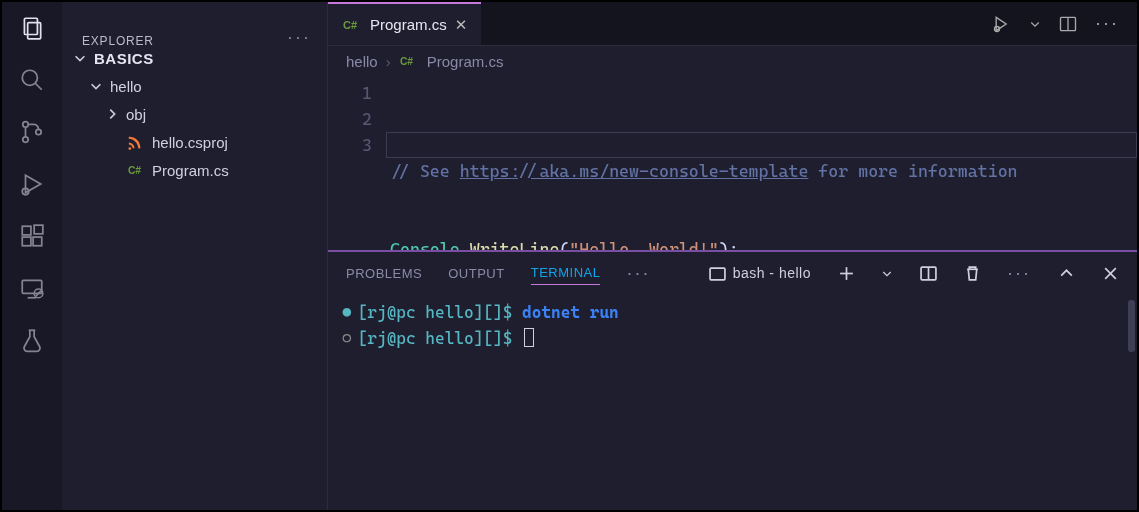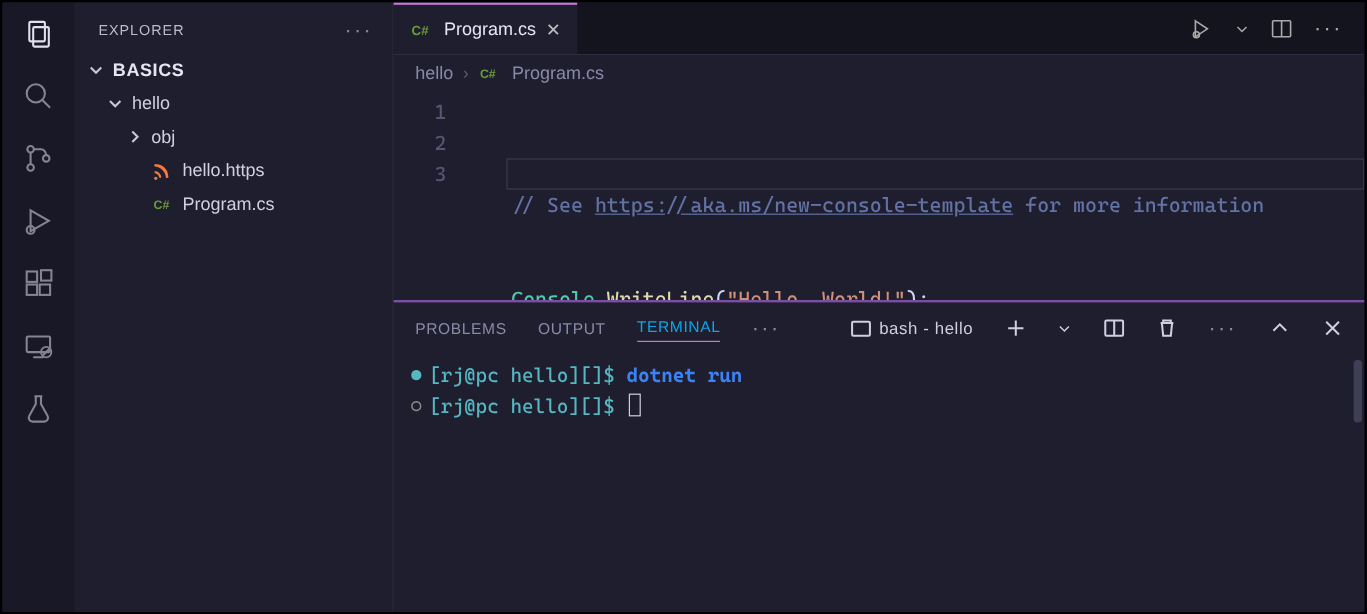--- a/index.html
+++ b/index.html
@@ -15,21 +15,21 @@
       width: 60px; background: #181826;
       display: flex; flex-direction: column;
       align-items: center; padding-top: 12px; gap: 24px;
     }
     .activity-bar .abicon { width: 28px; height: 28px; color: #848494; display:flex;align-items:center;justify-content:center; cursor:pointer;}
     .activity-bar .abicon.active { color: #e0e0ef; }
     .activity-bar .abicon svg { width: 26px; height: 26px; stroke: currentColor; fill:none; stroke-width:1.6;}
 
     
     .sidebar { width: 265px; background: #1e1e2e; display:flex; flex-direction:column; }
-    .sidebar-header { height: 46px; display:flex; align-items:center; justify-content:space-between; padding: 0 16px 0 20px; color:#bbbbcc; font-size:12px; letter-spacing:0.8px;}
+    .sidebar-header { height: 46px; display:flex; align-items:flex-end; justify-content:space-between; padding: 0 16px 0 20px; color:#bbbbcc; font-size:12px; letter-spacing:0.8px;}
     .sidebar-header .dots { color:#888; font-size:18px; letter-spacing:2px; cursor:pointer;}
     .tree { padding: 2px 0; }
     .tree-row { display:flex; align-items:flex-start; height: 28px; padding-left: 10px; color:#d0d0df; font-size:15px; cursor:pointer; gap:6px;}
     .tree-row.section { font-weight:700; color:#e6e6f3; letter-spacing:0.5px;}
     .tree-row .twisty { width:16px; height:16px; display:inline-flex; align-items:center; justify-content:center;}
     .tree-row .twisty svg { width:14px; height:14px; stroke:#c8c8d8; fill:none; stroke-width:2;}
     .indent1 { padding-left: 26px; }
     .indent2 { padding-left: 42px; }
     .file-icon { width:16px; height:16px; display:inline-flex; align-items:center; justify-content:center; margin-right:4px;}
     .file-icon.rss { color:#f5793b; }
@@ -47,21 +47,21 @@
     .tab-actions .acticon { width:22px; height:22px; display:flex; align-items:center; justify-content:center; cursor:pointer;}
     .tab-actions svg { width:20px; height:20px; stroke:currentColor; fill:none; stroke-width:1.6;}
 
     .breadcrumbs { height: 30px; display:flex; align-items:center; padding-left:18px; gap:8px; color:#8a8aa8; font-size:15px; background:#1e1e2e;}
     .breadcrumbs .sep { color:#5a5a7a; }
     .breadcrumbs .file-icon.cs svg{width:15px;height:15px;}
     
     .editor { flex:1; background:#1e1e2e; font-family: "Cascadia Code", Consolas, monospace; font-size:17px; display:flex; overflow:hidden;}
     .gutter { width: 62px; text-align:right; color:#565672; padding-right:18px; line-height:26px; padding-top:4px;}
     .gutter div{height:26px;}
-    .code { flex:1; line-height:26px; padding-top:4px; white-space:pre; color:#cdd6f4; position:relative;margin-left:36px;}
+    .code { flex:1; line-height:26px; padding-top:4px; white-space:pre; color:#cdd6f4; position:relative;}
     .code .line { height:26px; }
     .code .current-line { position:absolute; left:-4px; right:0; top:56px; height:26px; border:1px solid #3b3b52; }
     .tok-comment { color:#6272a4; }
     .tok-url { color:#6272a4; text-decoration: underline; text-decoration-color:#6272a4;}
     .tok-class { color:#4ec9b0; }
     .tok-method { color:#dcdcaa; }
     .tok-string { color:#ce9178; }
     .tok-punc { color:#cdd6f4; }
 
     
@@ -171,21 +171,21 @@
         </span>
       <span>obj</span>
     </div>
     <div class="tree-row indent2">
       <span style="width:16px"></span>
       <span class="file-icon rss">
         <svg viewBox="0 0 16 16" fill="currentColor">
             <path d="M2 2a2 2 0 0 1 2 0c5 0 10 5 10 10a2 2 0 0 1 0 2 2 2 0 0 1-2 0c0-5-5-10-10-10a2 2 0 0 1 0-2zM2 8c3 0 6 3 6 6H6c0-2-2-4-4-4zM3 13a1.5 1.5 0 1 1 0 3 1.5 1.5 0 0 1 0-3z"></path>
           </svg>
       </span>
-      <span>hello.https</span>
+      <span>hello.csproj</span>
     </div>
     <div class="tree-row indent2">
       <span style="width:16px"></span>
       <span class="file-icon cs">
         <svg viewBox="0 0 16 16">
             <text x="1" y="12" font-size="11" font-weight="bold" fill="currentColor" font-family="Arial">C#</text>
           </svg>
       </span>
       <span>Program.cs</span>
     </div>

